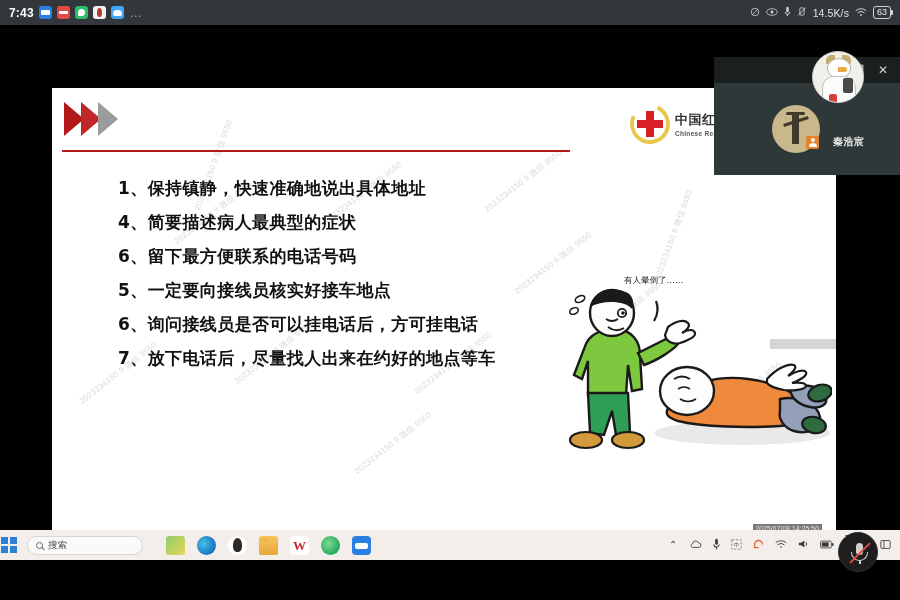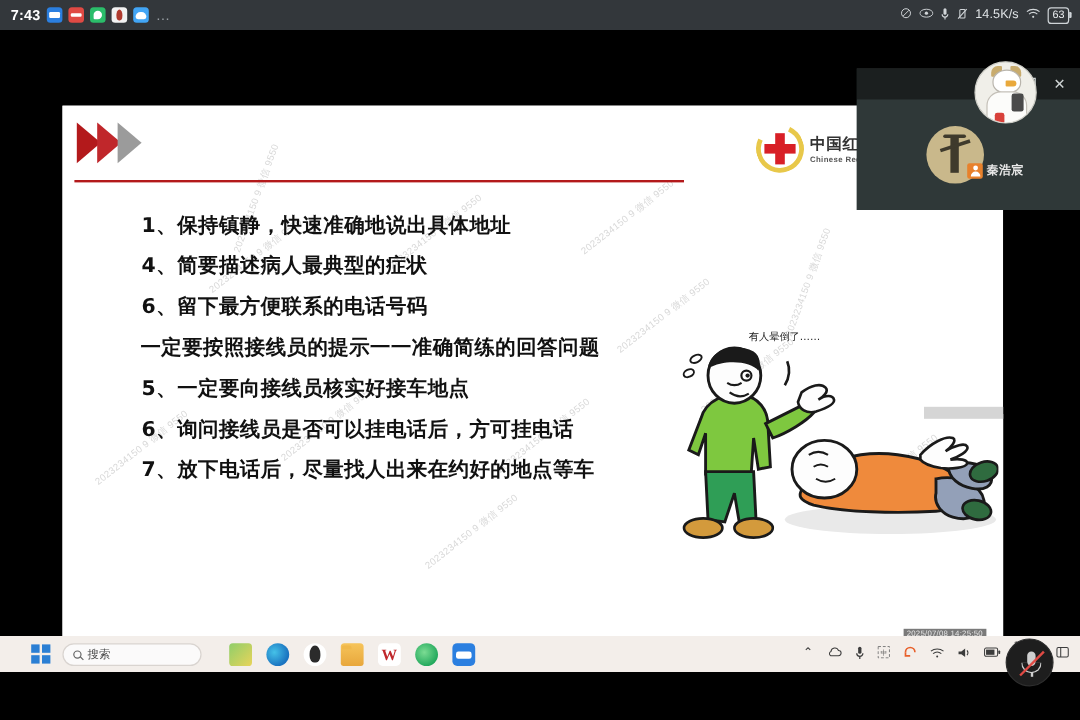--- a/index.html
+++ b/index.html
@@ -32,21 +32,21 @@
   .ic-red::after  { content:""; position:absolute; left:2px; top:5px; width:9px; height:3px;
                     background:#fff; border-radius:1px; }
   .ic-green::after{ content:""; position:absolute; left:3px; top:3px; width:7px; height:7px;
                     background:#fff; border-radius:50% 50% 50% 1px; }
   .ic-white::after{ content:""; position:absolute; left:4px; top:2px; width:5px; height:9px;
                     background:#b03a2e; border-radius:50% 50% 45% 45%; }
   .ic-lblue::after{ content:""; position:absolute; left:2px; top:4px; width:9px; height:6px;
                     background:#fff; border-radius:4px 4px 2px 2px; }
   .sb-dots { color:#9aa0a6; font-size:12px; letter-spacing:1px; margin-left:1px; }
 
-  .sb-right { display: flex; gap: 6px; font-size: 10.5px; color:#dfe3e6; }
+  .sb-right { display: flex; align-items: center; gap: 6px; font-size: 10.5px; color:#dfe3e6; }
   .sb-net { font-size: 10.5px; letter-spacing: .1px; }
   .sb-batt {
     border: 1px solid #cfd4d8; border-radius: 3px; padding: 0px 3px; font-size: 9px;
     line-height: 11px; position: relative; color:#e9ecef;
   }
   .sb-batt::after { content:""; position:absolute; right:-3px; top:3px; width:2px; height:5px;
                     background:#cfd4d8; border-radius:0 1px 1px 0; }
   .tinyicon { display:inline-block; opacity:.92; }
 
   
@@ -114,21 +114,21 @@
   .video-overlay { position:absolute; left:714px; top:32px; width:186px; height:118px; background:#2b3333; }
   .vo-bar { position:absolute; left:0; top:0; width:186px; height:26px; background:#1b1f1f;
             display:flex; align-items:center; justify-content:flex-end; gap:14px; padding-right:12px; }
   .vo-btn { color:#cfd4d4; font-size:12px; line-height:1; cursor:default; }
   .vo-body { position:absolute; left:0; top:26px; width:186px; height:92px; background:#2f3838; }
   .vo-avatar { position:absolute; left:58px; top:22px; width:48px; height:48px; border-radius:50%;
                background:#c9b88b; overflow:hidden; }
   .vo-avatar .fig { position:absolute; left:20px; top:9px; width:7px; height:30px; background:#3f3a2c; }
   .vo-avatar .hat { position:absolute; left:14px; top:7px; width:19px; height:3px; background:#3f3a2c; border-radius:2px; }
   .vo-avatar .arm { position:absolute; left:11px; top:15px; width:26px; height:3px; background:#3f3a2c; transform:rotate(-18deg); }
-  .vo-name-wrap { position:absolute; left:92px; top:52px; display:flex; align-items:center; gap:3px; }
+  .vo-name-wrap { position:absolute; left:92px; top:52px; display:flex; align-items:center; gap:14px; }
   .vo-name-ico { width:13px; height:13px; background:#e8812b; border-radius:2px; position:relative; }
   .vo-name-ico::before { content:""; position:absolute; left:4.5px; top:2px; width:4px; height:4px;
                          border-radius:50%; background:#fff; }
   .vo-name-ico::after  { content:""; position:absolute; left:2.5px; top:7px; width:8px; height:4px;
                          border-radius:4px 4px 0 0; background:#fff; }
   .vo-name { color:#e8e8e8; font-size:10px; font-weight:bold; letter-spacing:.4px;
              font-family:"DejaVu Sans","Liberation Sans",sans-serif; }
   .vo-pip {
     position:absolute; left:812px; top:26px; width:52px; height:52px; border-radius:50%;
     background:#f0efe9; border:1px solid #cfcfc8; overflow:hidden;
@@ -150,21 +150,21 @@
 
   
   .vo-right-band { position:absolute; left:836px; top:58px; width:64px; height:262px; background:#000; }
   .vo-grey-strip { position:absolute; left:770px; top:314px; width:66px; height:10px; background:#d5d5d5; }
 
   
   .taskbar {
     position:absolute; left:0; top:530px; width:900px; height:30px;
     background:#f3eeea; display:flex; align-items:center;
   }
-  .tb-left { display:flex; align-items:center; gap:9px; padding-left:26px; }
+  .tb-left { display:flex; align-items:center; gap:9px; padding-left:1px; }
   .tb-start { width:17px; height:17px; position:relative; }
   .tb-start i { position:absolute; width:7px; height:7px; background:#2b7fd4; }
   .tb-start i:nth-child(1){left:0;top:0;} .tb-start i:nth-child(2){left:9px;top:0;}
   .tb-start i:nth-child(3){left:0;top:9px;} .tb-start i:nth-child(4){left:9px;top:9px;}
   .tb-search {
     width:116px; height:19px; background:#fbfafa; border:1px solid #d9d4d0; border-radius:10px;
     display:flex; align-items:center; gap:5px; padding-left:8px;
   }
   .tb-search .mag {
     width:7px; height:7px; border:1.2px solid #666; border-radius:50%; position:relative; flex:0 0 auto;
@@ -297,21 +297,20 @@
           <span>
             <div class="logo-txt-cn">中国红十</div>
             <div class="logo-txt-en">Chinese Red</div>
           </span>
         </div>
 
         <div class="bullets">
           <div class="bline">1、保持镇静，快速准确地说出具体地址</div>
           <div class="bline">4、简要描述病人最典型的症状</div>
           <div class="bline">6、留下最方便联系的电话号码</div>
-          <div class="bline cont">一定要按照接线员的提示一一准确简练的回答问题</div>
           <div class="bline">5、一定要向接线员核实好接车地点</div>
           <div class="bline">6、询问接线员是否可以挂电话后，方可挂电话</div>
           <div class="bline">7、放下电话后，尽量找人出来在约好的地点等车</div>
         </div>
 
         <div class="illus">
           <span class="speech">有人晕倒了……</span>
           <svg width="280" height="180" viewBox="0 0 280 180">
 
             <ellipse cx="190" cy="150" rx="88" ry="12" fill="#e9e9e9"></ellipse>

